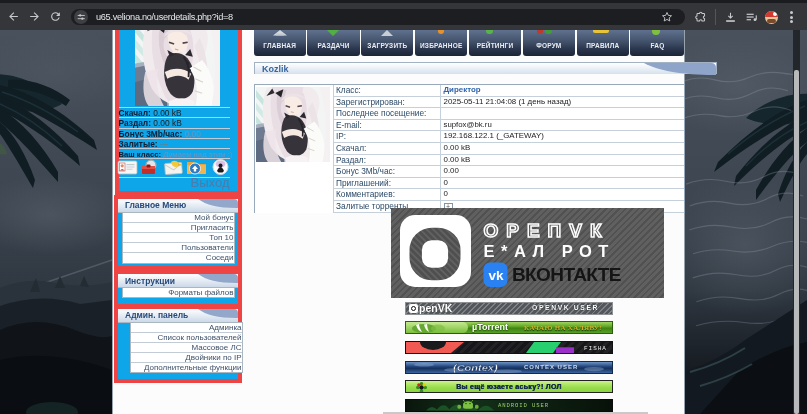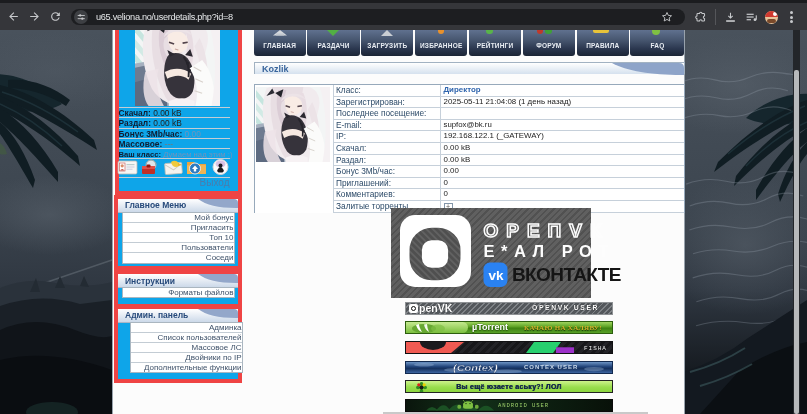--- a/index.html
+++ b/index.html
@@ -31,21 +31,21 @@
         font-size:8.4px;line-height:10.4px;color:#222;white-space:nowrap;}
   .srow b{color:#101c30;}
   .blue{color:#6f94bd;}
   
   .navbtn{position:absolute;top:0;height:26px;border-radius:0 0 3px 3px;
       background:linear-gradient(#60718f 0%,#46556e 40%,#2b374f 72%,#1b2535 100%);}
   .navbtn span{position:absolute;left:0;right:0;top:11.5px;text-align:center;
       font-size:6.5px;color:#e8ecf2;letter-spacing:0.2px;font-weight:bold;}
   
   #phead{position:absolute;left:254px;top:31.6px;width:429px;height:11.7px;
-      background:linear-gradient(#ffffff,#d5e1ee);border:1px solid #a2b2c2;border-bottom:none;}
+      background:linear-gradient(#ffffff,#d5e1ee);border:1px solid #a2b2c2;border-bottom:none;padding-left:32px;}
   #ptable{position:absolute;left:254px;top:54px;width:429px;height:127.6px;background:#fff;
       border:1px solid #97a9bb;border-bottom:none;}
   .trow{position:absolute;left:77.5px;right:0;height:10.6px;border-bottom:1px solid #c6d0da;
       font-size:8.3px;line-height:10.9px;white-space:nowrap;}
   .tlab{position:absolute;left:3.5px;color:#2c4a68;}
   .tval{position:absolute;left:111px;color:#1b1b1b;font-size:7.9px;}
   
   .ubar{position:absolute;left:405px;width:205.5px;height:11px;overflow:hidden;}
 </style></head>
 <body>
@@ -146,25 +146,25 @@
   <div class="abs" style="left:135px;top:-9px;width:85px;height:85px;overflow:hidden;">
     <svg width="85" height="85" viewBox="0 0 100 100" preserveAspectRatio="none">
         <use href="#girl"></use>
       </svg>
   </div>
   
   <div class="abs" style="left:115.5px;top:77.2px;width:117px;">
     <div class="srow" style="top:0"><b>Скачал:</b> 0.00 kB</div>
     <div class="srow" style="top:10.2px"><b>Раздал:</b> 0.00 kB</div>
     <div class="srow" style="top:20.4px"><b>Бонус 3Mb/час:</b> <span class="blue">0.00</span></div>
-    <div class="srow" style="top:30.6px"><b>Массовое:</b> <span style="color:#777">---</span></div>
+    <div class="srow" style="top:30.6px"><b>Залитые:</b> <span style="color:#777">---</span></div>
     <div class="srow" style="top:40.8px"><span style="font-size:7.7px"><b>Ваш класс:</b> <span class="blue">Думаем над этим :)</span></span></div>
     <div class="srow" style="top:51px;height:18px;"></div>
     <div class="srow" style="top:69.4px;height:11px;text-align:right;">
-      <span style="color:#4c7bab;font-size:10px;">Выход</span></div>
+      <span style="color:#4c7bab;font-size:13px;">Выход</span></div>
   </div>
   
   <g></g>
   <svg class="abs" style="left:116px;top:129px" width="118" height="17" viewBox="0 0 118 17">
 
     <g transform="translate(2,1)">
       <rect x="0" y="1" width="19" height="13" rx="1.5" fill="#f6f6f4" stroke="#b9b9b4" stroke-width="0.8"></rect>
       <rect x="1.5" y="3" width="5.5" height="8" fill="#fff" stroke="#c66" stroke-width="0.7"></rect>
       <circle cx="4.2" cy="5.8" r="1.6" fill="#d98c66"></circle>
         <path d="M2,10.5 Q4.2,7.5 6.5,10.5" fill="#c14f44"></path>
@@ -351,22 +351,22 @@
     <div class="trow" style="top:116px;">
         <span class="tlab">Залитые торренты</span>
       <span class="tval" style="top:2.2px;width:7px;height:7px;border:1px solid #8396a9;line-height:6px;font-size:7px;text-align:center;color:#555;position:absolute;">+</span>
       </div>
 
     <div class="abs" style="left:184.5px;top:0;bottom:0;width:0;border-left:1px solid #c6d0da;"></div>
     <div class="abs" style="left:77.5px;top:0;bottom:0;width:0;border-left:1px solid #c6d0da;"></div>
   </div>
 
   
-  <div class="abs" id="bigbanner" style="left:391px;top:177.5px;width:200px;height:90px;
-       background:repeating-linear-gradient(135deg,#515151 0 1.8px,#606060 1.8px 4.6px);">
+  <div class="abs" id="bigbanner" style="left:391px;top:177.5px;width:232px;height:90px;
+       background:repeating-linear-gradient(135deg,#515151 0 1.8px,#606060 1.8px 4.6px);padding-left:41px;">
     <div class="abs" style="left:8.5px;top:7px;width:71.5px;height:72px;border-radius:15px;background:#fff;"></div>
     <svg class="abs" style="left:0;top:0" width="237.5" height="90" viewBox="0 0 237.5 90">
       <defs>
           <pattern id="bstr" width="4.6" height="4.6" patternUnits="userSpaceOnUse" patternTransform="rotate(-45)">
         <rect width="4.6" height="4.6" fill="#4f4f4f"></rect>
             <rect width="1.8" height="4.6" fill="#626262"></rect>
       </pattern>
         </defs>
       <rect x="24.7" y="26" width="38.6" height="40" rx="16" fill="none" stroke="url(#bstr)" stroke-width="12.4"></rect>
       <text x="92.5" y="28.5" font-size="19" font-weight="bold" letter-spacing="8" fill="none" stroke="#fdfdfd" stroke-width="1.5" font-family="Liberation Sans">ОРЕПVК</text>

